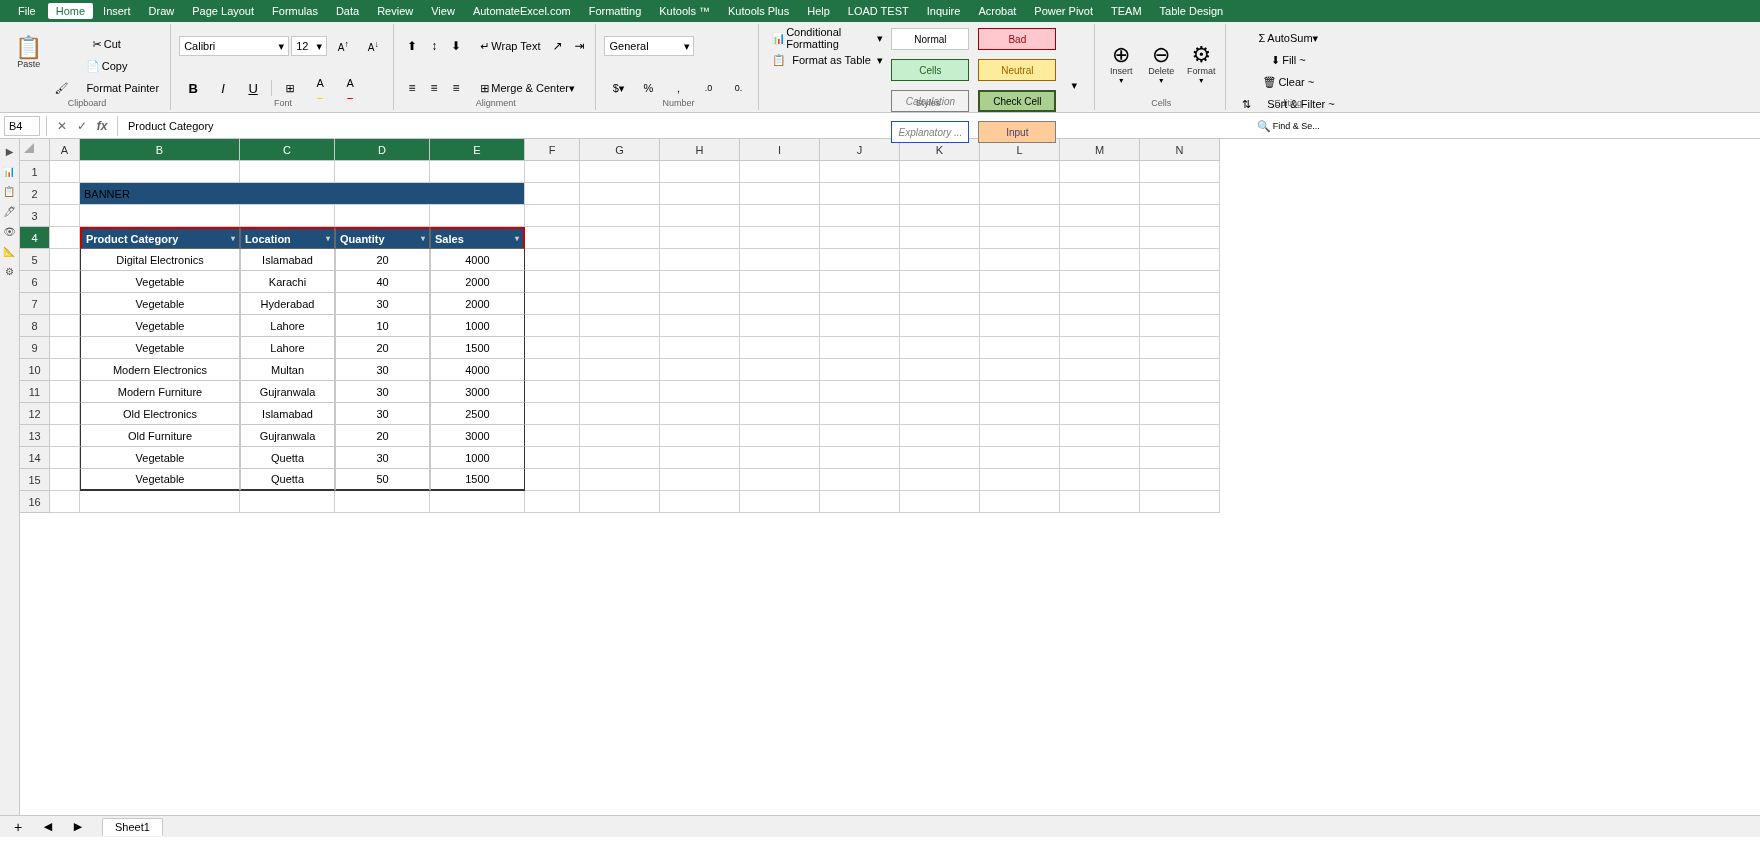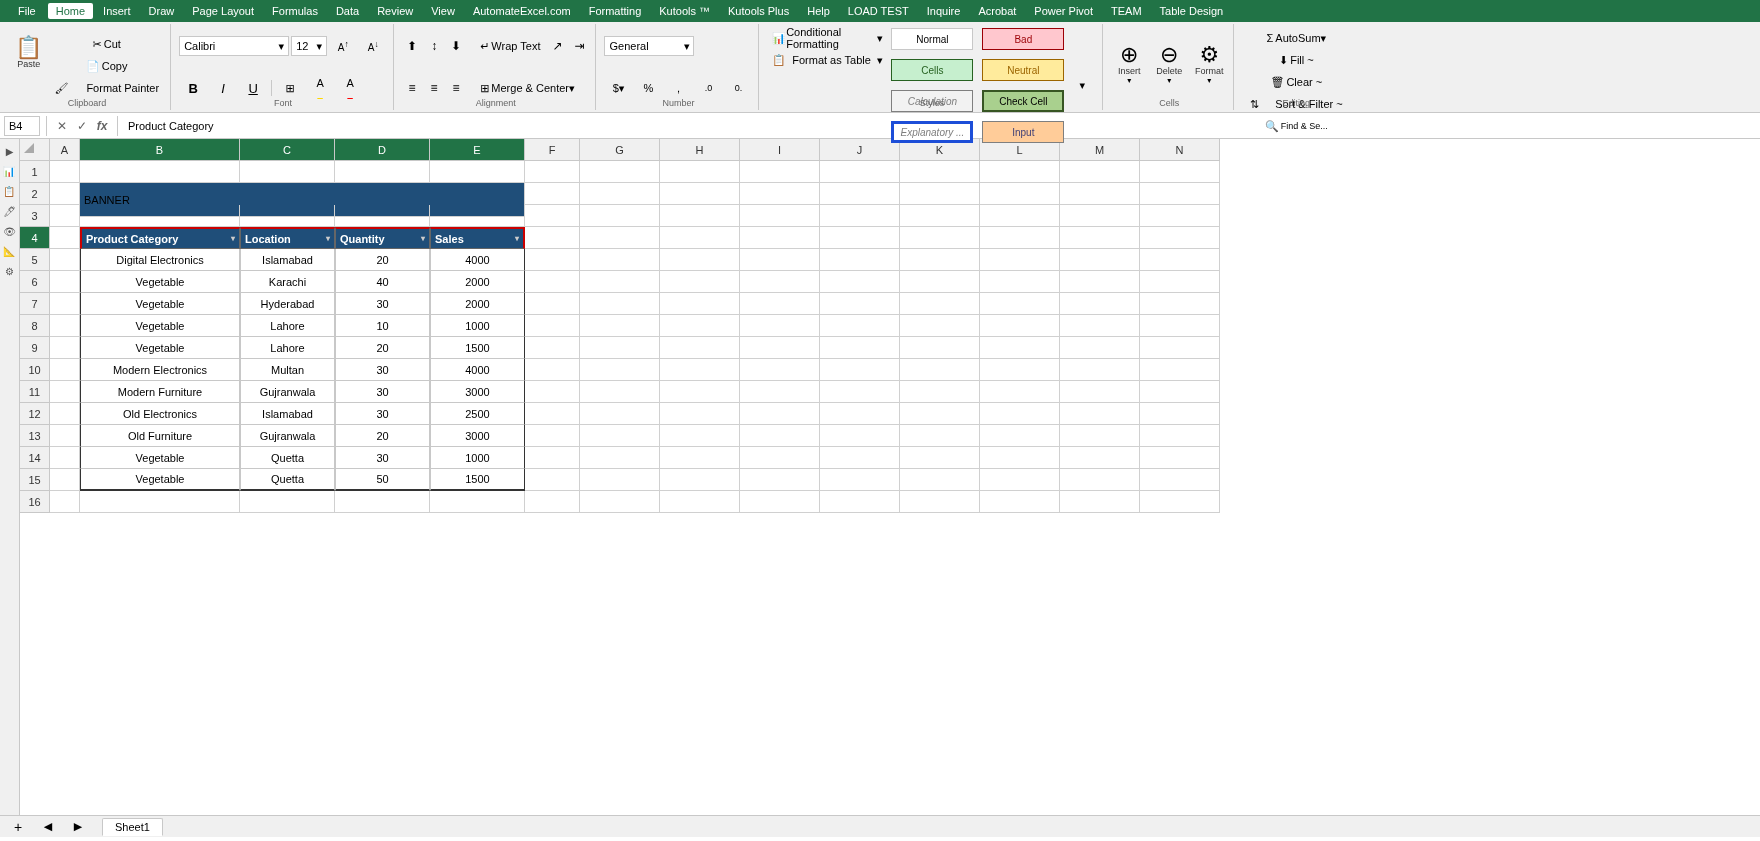--- a/index.html
+++ b/index.html
@@ -292,21 +292,21 @@
       border-bottom: 1px solid #fff;
     }
 
     
     .style-bad { background: #ffc7ce; color: #9c0006; border: 1px solid #9c0006; }
     .style-good { background: #c6efce; color: #276221; border: 1px solid #276221; }
     .style-neutral { background: #ffeb9c; color: #9c6500; border: 1px solid #9c6500; }
     .style-normal { background: #fff; color: #000; border: 1px solid #c8c8c8; }
     .style-calculation { background: #f2f2f2; color: #7f7f7f; border: 1px solid #7f7f7f; font-style: italic; }
     .style-check-cell { background: #a9d08e; color: #000; border: 2px solid #375623; }
-    .style-explanatory { background: #fff; color: #7f7f7f; border: 3px solid #1d4ed8; font-style: italic; }
+    .style-explanatory { background: #fff; color: #7f7f7f; border: 1px solid #1d4ed8; font-style: italic; }
     .style-input { background: #ffcc99; color: #3f3f76; border: 1px solid #7f7f7f; }
 
     .bold-btn { font-weight: bold; }
     .italic-btn { font-style: italic; }
     .underline-btn { text-decoration: underline; }
   </style>
 </head>
 <body>
 
 <div class="menu-bar">
@@ -612,21 +612,21 @@
             <div style="width: 80px; min-width: 80px; height: 22px; border-right: 1px solid rgb(208, 208, 208); border-bottom: 1px solid rgb(208, 208, 208); padding: 0px 4px; font-size: 11px; display: flex; align-items: center; overflow: hidden; white-space: nowrap; flex-shrink: 0;"></div>
             <div style="width: 80px; min-width: 80px; height: 22px; border-right: 1px solid rgb(208, 208, 208); border-bottom: 1px solid rgb(208, 208, 208); padding: 0px 4px; font-size: 11px; display: flex; align-items: center; overflow: hidden; white-space: nowrap; flex-shrink: 0;"></div>
             <div style="width: 80px; min-width: 80px; height: 22px; border-right: 1px solid rgb(208, 208, 208); border-bottom: 1px solid rgb(208, 208, 208); padding: 0px 4px; font-size: 11px; display: flex; align-items: center; overflow: hidden; white-space: nowrap; flex-shrink: 0;"></div>
             <div style="width: 80px; min-width: 80px; height: 22px; border-right: 1px solid rgb(208, 208, 208); border-bottom: 1px solid rgb(208, 208, 208); padding: 0px 4px; font-size: 11px; display: flex; align-items: center; overflow: hidden; white-space: nowrap; flex-shrink: 0;"></div>
             <div style="width: 80px; min-width: 80px; height: 22px; border-right: 1px solid rgb(208, 208, 208); border-bottom: 1px solid rgb(208, 208, 208); padding: 0px 4px; font-size: 11px; display: flex; align-items: center; overflow: hidden; white-space: nowrap; flex-shrink: 0;"></div>
             <div style="width: 80px; min-width: 80px; height: 22px; border-right: 1px solid rgb(208, 208, 208); border-bottom: 1px solid rgb(208, 208, 208); padding: 0px 4px; font-size: 11px; display: flex; align-items: center; overflow: hidden; white-space: nowrap; flex-shrink: 0;"></div>
             <div style="width: 80px; min-width: 80px; height: 22px; border-right: 1px solid rgb(208, 208, 208); border-bottom: 1px solid rgb(208, 208, 208); padding: 0px 4px; font-size: 11px; display: flex; align-items: center; overflow: hidden; white-space: nowrap; flex-shrink: 0;"></div>
           </div>
           <div class="grid-row" style="display: flex; height: 22px; flex-shrink: 0;">
             <div style="width: 30px; min-width: 30px; height: 22px; border-right: 1px solid rgb(208, 208, 208); border-bottom: 1px solid rgb(208, 208, 208); padding: 0px 4px; font-size: 11px; display: flex; align-items: center; overflow: hidden; white-space: nowrap; flex-shrink: 0;"></div>
-            <div style="width: 445px; min-width: 445px; height: 34px; border-right: 1px solid rgb(208, 208, 208); border-bottom: 1px solid rgb(208, 208, 208); padding: 0px 4px; font-size: 11px; display: flex; align-items: center; overflow: hidden; white-space: nowrap; flex-shrink: 0; background: rgb(31, 78, 121);">BANNER</div>
+            <div style="width: 445px; min-width: 445px; height: 22px; border-right: 1px solid rgb(208, 208, 208); border-bottom: 1px solid rgb(208, 208, 208); padding: 0px 4px; font-size: 11px; display: flex; align-items: center; overflow: hidden; white-space: nowrap; flex-shrink: 0; background: rgb(31, 78, 121);">BANNER</div>
             <div style="width: 55px; min-width: 55px; height: 22px; border-right: 1px solid rgb(208, 208, 208); border-bottom: 1px solid rgb(208, 208, 208); padding: 0px 4px; font-size: 11px; display: flex; align-items: center; overflow: hidden; white-space: nowrap; flex-shrink: 0;"></div>
             <div style="width: 80px; min-width: 80px; height: 22px; border-right: 1px solid rgb(208, 208, 208); border-bottom: 1px solid rgb(208, 208, 208); padding: 0px 4px; font-size: 11px; display: flex; align-items: center; overflow: hidden; white-space: nowrap; flex-shrink: 0;"></div>
             <div style="width: 80px; min-width: 80px; height: 22px; border-right: 1px solid rgb(208, 208, 208); border-bottom: 1px solid rgb(208, 208, 208); padding: 0px 4px; font-size: 11px; display: flex; align-items: center; overflow: hidden; white-space: nowrap; flex-shrink: 0;"></div>
             <div style="width: 80px; min-width: 80px; height: 22px; border-right: 1px solid rgb(208, 208, 208); border-bottom: 1px solid rgb(208, 208, 208); padding: 0px 4px; font-size: 11px; display: flex; align-items: center; overflow: hidden; white-space: nowrap; flex-shrink: 0;"></div>
             <div style="width: 80px; min-width: 80px; height: 22px; border-right: 1px solid rgb(208, 208, 208); border-bottom: 1px solid rgb(208, 208, 208); padding: 0px 4px; font-size: 11px; display: flex; align-items: center; overflow: hidden; white-space: nowrap; flex-shrink: 0;"></div>
             <div style="width: 80px; min-width: 80px; height: 22px; border-right: 1px solid rgb(208, 208, 208); border-bottom: 1px solid rgb(208, 208, 208); padding: 0px 4px; font-size: 11px; display: flex; align-items: center; overflow: hidden; white-space: nowrap; flex-shrink: 0;"></div>
             <div style="width: 80px; min-width: 80px; height: 22px; border-right: 1px solid rgb(208, 208, 208); border-bottom: 1px solid rgb(208, 208, 208); padding: 0px 4px; font-size: 11px; display: flex; align-items: center; overflow: hidden; white-space: nowrap; flex-shrink: 0;"></div>
             <div style="width: 80px; min-width: 80px; height: 22px; border-right: 1px solid rgb(208, 208, 208); border-bottom: 1px solid rgb(208, 208, 208); padding: 0px 4px; font-size: 11px; display: flex; align-items: center; overflow: hidden; white-space: nowrap; flex-shrink: 0;"></div>
             <div style="width: 80px; min-width: 80px; height: 22px; border-right: 1px solid rgb(208, 208, 208); border-bottom: 1px solid rgb(208, 208, 208); padding: 0px 4px; font-size: 11px; display: flex; align-items: center; overflow: hidden; white-space: nowrap; flex-shrink: 0;"></div>
           </div>

